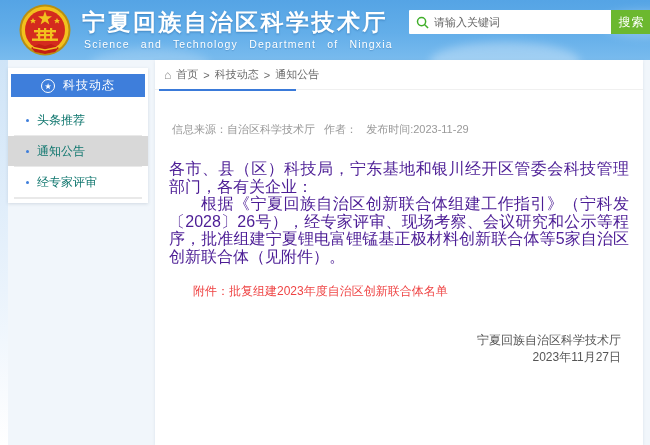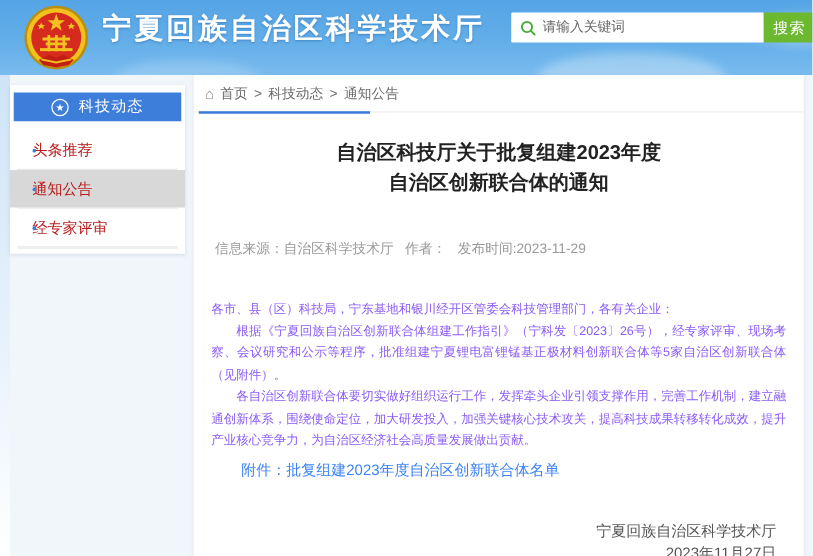--- a/index.html
+++ b/index.html
@@ -42,21 +42,21 @@
   .sidebar { position:absolute; left:8px; top:8px; width:140px; background:#ffffff;
     box-shadow:0 1px 3px rgba(120,140,160,.25); padding-bottom:4px; }
   .sidebar-head { margin:6px 3px 0 3px; height:23px; background:#3e7edb;
     display:flex; align-items:center; justify-content:center; gap:8px; }
   .sidebar-head .s-icon { width:14px; height:14px; border:1px solid #ffffff;
     border-radius:50%; color:#ffffff; font-size:8px; line-height:13px;
     text-align:center; flex:0 0 auto; }
   .sidebar-head .s-title { color:#ffffff; font-size:12px; letter-spacing:1px; }
   .side-list { margin-top:8px; }
   .side-item { position:relative; height:30px; line-height:30px; font-size:12px;
-    color:#b91c1c; padding-left:18px; cursor:pointer; }
+    color:#0f766e; padding-left:29px; cursor:pointer; }
   .side-item .dot { position:absolute; left:18px; top:13.5px; width:3px; height:3px;
     border-radius:50%; background:#3e7edb; }
   .side-item.active { background:#d8d8d8; }
   .side-divider { height:1px; background:#e9e9e9; margin:0 6px; }
 
   
   .main { position:absolute; left:155px; top:0; width:488px; height:385px;
     background:#ffffff; box-shadow:0 1px 3px rgba(120,140,160,.18); }
   .crumb-bar { position:relative; height:30px; display:flex; align-items:center;
     padding-left:9px; border-bottom:1px solid #f0f0f0; }
@@ -66,24 +66,24 @@
   .crumb.link { cursor:pointer; }
   .crumb-underline { position:absolute; left:4px; bottom:-2px; width:137px; height:2px;
     background:#3a7ad9; }
 
   
   .article { padding:0 14px; }
   .art-title { margin-top:21px; text-align:center; font-size:16px; font-weight:bold;
     color:#222; line-height:24px; }
   .art-meta { margin-top:32px; font-size:11px; color:#999; }
   .art-meta span { margin:0 3px; }
-  .art-body { margin-top:33px; font-size:10px; color:#8b5cf6; line-height:17.5px;
+  .art-body { margin-top:23px; font-size:16px; color:#4c1d95; line-height:17.5px;
     text-align:justify; }
   .art-body p.indent { text-indent:2em; }
-  .attachment { margin-top:6px; font-size:12px; color:#3b82f6; text-indent:2em; }
+  .attachment { margin-top:18px; font-size:12px; color:#ef4444; text-indent:2em; }
   .sign-block { margin-top:32px; text-align:right; padding-right:8px;
     font-size:12px; color:#555; line-height:17px; }
 </style>
 </head>
 <body>
 
 <div class="site-header">
   <div class="cloud c1"></div>
   <div class="cloud c2"></div>
   <div class="cloud c3"></div>
@@ -99,20 +99,21 @@
     <rect x="17.5" y="30" width="17" height="2.2" fill="#f2c11e"></rect>
     <rect x="13" y="34.5" width="26" height="2.4" fill="#f2c11e"></rect>
     <rect x="19" y="24" width="2.2" height="13" fill="#f2c11e"></rect>
     <rect x="25" y="24" width="2.2" height="13" fill="#f2c11e"></rect>
     <rect x="31" y="24" width="2.2" height="13" fill="#f2c11e"></rect>
     <path d="M12 44 L20 40 L26 42 L32 40 L40 44 L36 48 L26 50 L16 48 Z" fill="#c21e14"></path>
     <path d="M14 43.5 L26 46 L38 43.5" stroke="#f2c11e" stroke-width="1.6" fill="none"></path>
   </svg>
 
   <div class="site-title">宁夏回族自治区科学技术厅</div>
+  <div class="site-subtitle">Science and Technology Department of Ningxia</div>
 
   <div class="search-box">
     <div class="search-input-wrap">
       <svg width="13" height="13" viewBox="0 0 14 14">
         <circle cx="6" cy="6" r="4.4" fill="none" stroke="#3fae29" stroke-width="1.6"></circle>
         <line x1="9.4" y1="9.4" x2="13" y2="13" stroke="#3fae29" stroke-width="1.6"></line>
       </svg>
       <input class="search-input" placeholder="请输入关键词" style="">
     </div>
     <button class="search-btn">搜索</button>
@@ -152,35 +153,30 @@
       <span class="home-icon">⌂</span>
       <span class="crumb link">首页</span>
       <span class="crumb-sep">&gt;</span>
       <span class="crumb link">科技动态</span>
       <span class="crumb-sep">&gt;</span>
       <span class="crumb">通知公告</span>
       <div class="crumb-underline"></div>
     </div>
 
     <div class="article">
-      <div class="art-title">
-        <div>自治区科技厅关于批复组建2023年度</div>
-        <div>自治区创新联合体的通知</div>
-      </div>
 
       <div class="art-meta">
         <span>信息来源：自治区科学技术厅</span>
         <span>作者：</span>
         <span>发布时间:2023-11-29</span>
       </div>
 
       <div class="art-body">
         <p>各市、县（区）科技局，宁东基地和银川经开区管委会科技管理部门，各有关企业：</p>
-        <p class="indent">根据《宁夏回族自治区创新联合体组建工作指引》（宁科发〔2023〕26号），经专家评审、现场考察、会议研究和公示等程序，批准组建宁夏锂电富锂锰基正极材料创新联合体等5家自治区创新联合体（见附件）。</p>
-        <p class="indent">各自治区创新联合体要切实做好组织运行工作，发挥牵头企业引领支撑作用，完善工作机制，建立融通创新体系，围绕使命定位，加大研发投入，加强关键核心技术攻关，提高科技成果转移转化成效，提升产业核心竞争力，为自治区经济社会高质量发展做出贡献。</p>
+        <p class="indent">根据《宁夏回族自治区创新联合体组建工作指引》（宁科发〔2028〕26号），经专家评审、现场考察、会议研究和公示等程序，批准组建宁夏锂电富锂锰基正极材料创新联合体等5家自治区创新联合体（见附件）。</p>
       </div>
 
       <div class="attachment">附件：批复组建2023年度自治区创新联合体名单</div>
 
       <div class="sign-block">
         <div>宁夏回族自治区科学技术厅</div>
         <div>2023年11月27日</div>
       </div>
     </div>
   </div>

